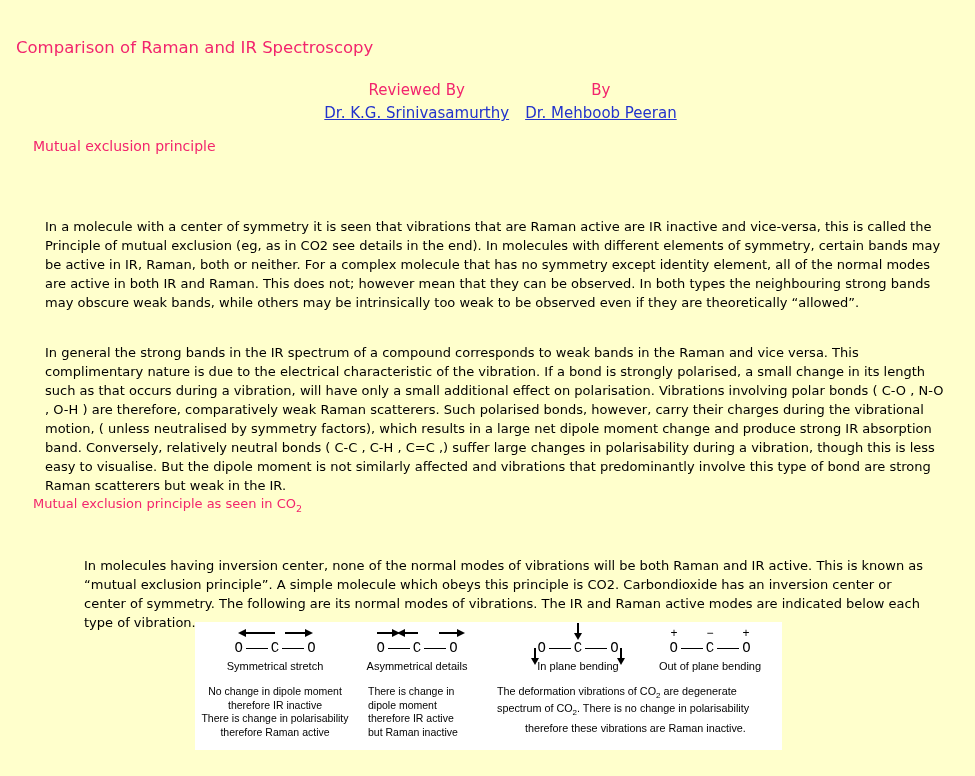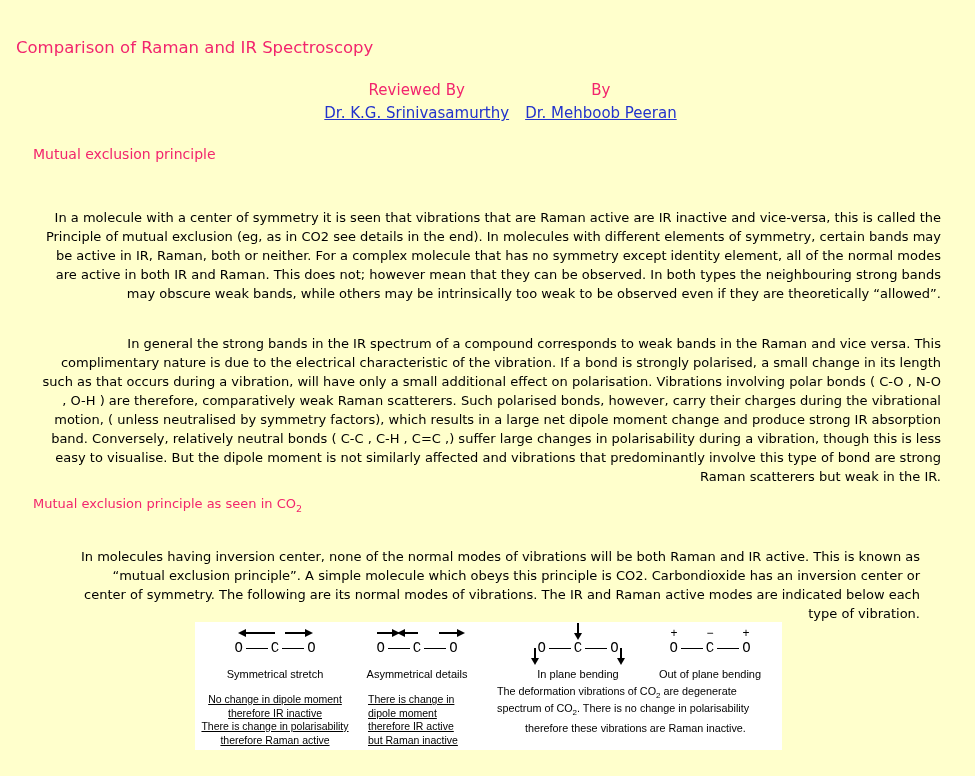--- a/index.html
+++ b/index.html
@@ -35,27 +35,27 @@
   .byline-label { font-size: 15px; color: var(--accent); margin-bottom: 4px; }
   .byline-link {
     font-size: 15px; color: var(--link);
     text-decoration: underline; cursor: pointer;
   }
 
   .section-heading {
     position: absolute; left: 33px; margin: 0;
     font-weight: normal; color: var(--accent);
   }
-  .heading-1 { top: 146px; font-size: 14px; }
+  .heading-1 { top: 138px; font-size: 14px; }
   .heading-2 { top: 496px; font-size: 13px; }
   .heading-2 sub { font-size: 9.5px; }
 
   .body-para {
-    position: absolute; margin: 3px;
-    font-size: 13px; line-height: 19px; text-align: right;
+    position: absolute; margin: 12px;
+    font-size: 13px; line-height: 19px;
   }
   .para-1 { left: 33px; top: 205px; width: 905px; }
   .para-2 { left: 33px; top: 331px; width: 905px; }
   .para-3 { left: 72px; top: 544px; width: 845px; }
 
   
   .figure {
     position: absolute; left: 195px; top: 622px;
     width: 587px; height: 128px;
     background: var(--figbg);
@@ -75,27 +75,27 @@
     height: 16px;
     display: flex; justify-content: center; align-items: center;
   }
   .atom {
     font-family: "Liberation Mono", monospace;
     font-size: 14px; line-height: 14px;
   }
   .bond { width: 22px; height: 1px; background: #000; margin: 0 3px; }
 
   .mode-label {
-    margin-top: 12px; text-align: center;
+    margin-top: 4px; text-align: center;
     font-size: 11px; white-space: nowrap;
   }
   .mode-desc {
     margin-top: 13px;
     display: flex; flex-direction: column; align-items: center;
-    font-size: 10.5px; line-height: 13.5px; text-decoration: underline;
+    font-size: 10.5px; line-height: 13.5px;
   }
   .mode-desc > div { white-space: nowrap; }
   .mode-desc.left-align { align-items: flex-start; margin-left: 21px; }
 
   
   .harrow {
     display: inline-block; height: 2px; background: #000;
     position: relative; flex: none;
   }
   .harrow.right::after {

